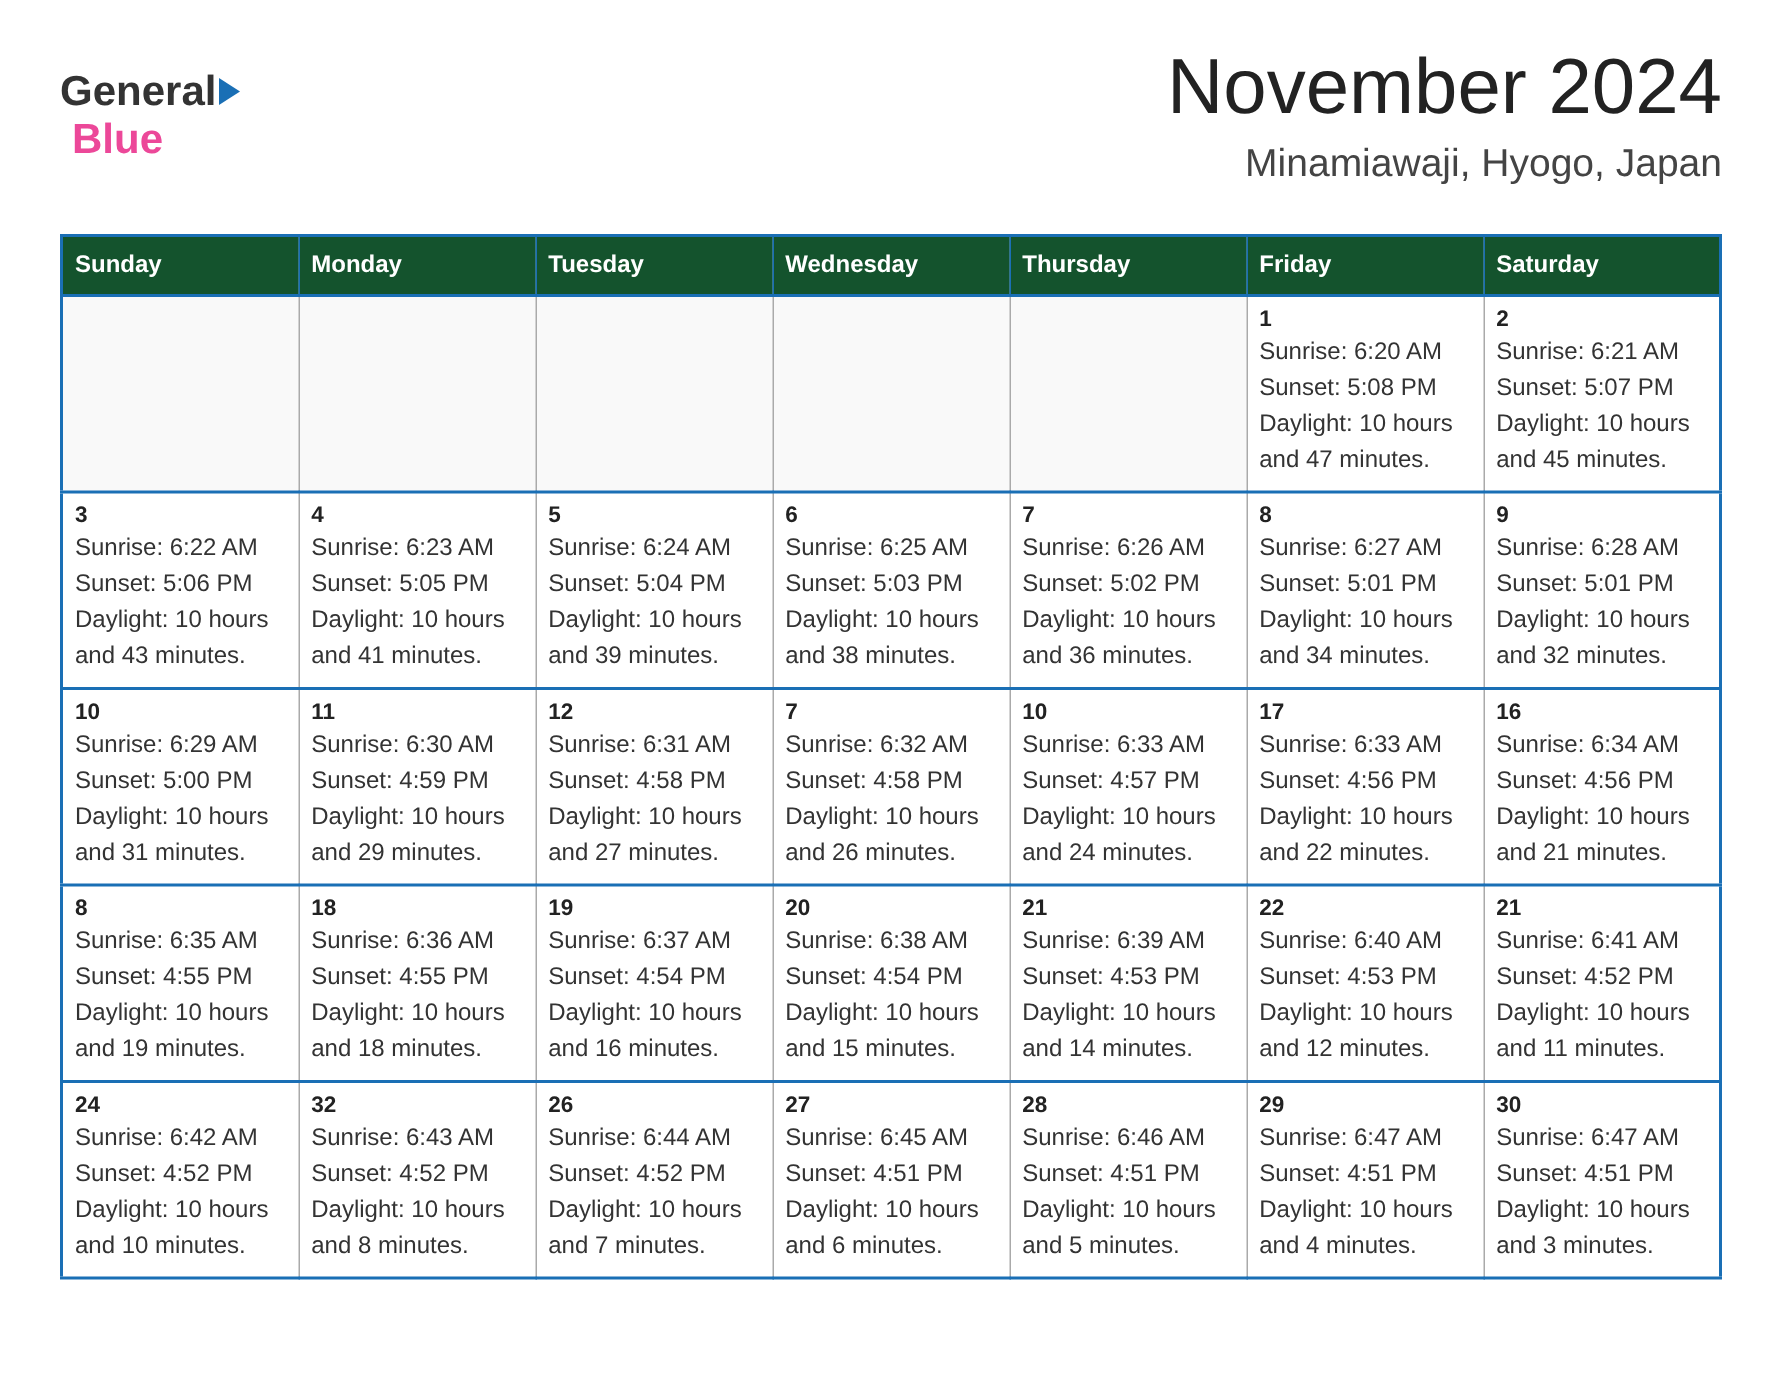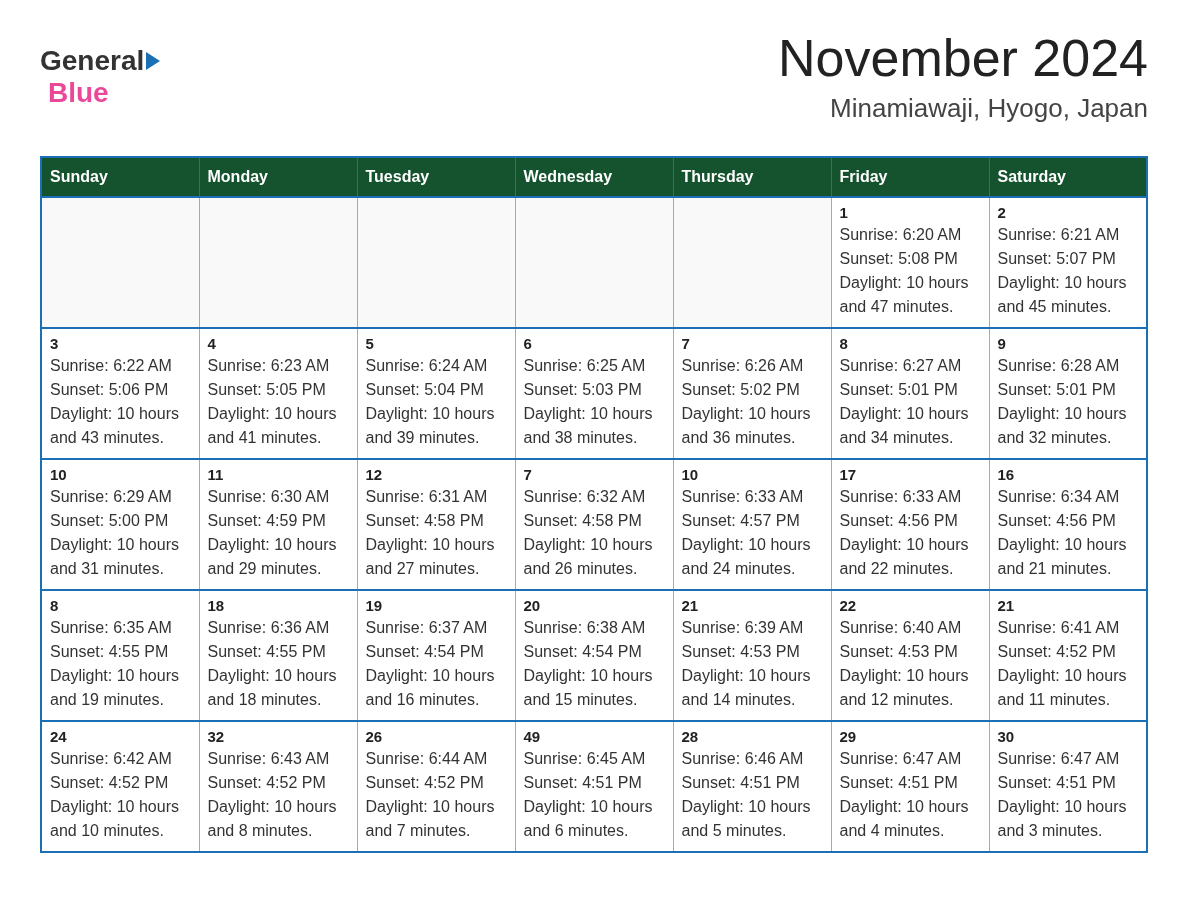--- a/index.html
+++ b/index.html
@@ -243,21 +243,21 @@
         </td>
         <td>
           <span class="day-number">32</span>
           <div class="day-info">Sunrise: 6:43 AM<br>Sunset: 4:52 PM<br>Daylight: 10 hours and 8 minutes.</div>
         </td>
         <td>
           <span class="day-number">26</span>
           <div class="day-info">Sunrise: 6:44 AM<br>Sunset: 4:52 PM<br>Daylight: 10 hours and 7 minutes.</div>
         </td>
         <td>
-          <span class="day-number">49</span>
+          <span class="day-number">27</span>
           <div class="day-info">Sunrise: 6:45 AM<br>Sunset: 4:51 PM<br>Daylight: 10 hours and 6 minutes.</div>
         </td>
         <td>
           <span class="day-number">28</span>
           <div class="day-info">Sunrise: 6:46 AM<br>Sunset: 4:51 PM<br>Daylight: 10 hours and 5 minutes.</div>
         </td>
         <td>
           <span class="day-number">29</span>
           <div class="day-info">Sunrise: 6:47 AM<br>Sunset: 4:51 PM<br>Daylight: 10 hours and 4 minutes.</div>
         </td>

